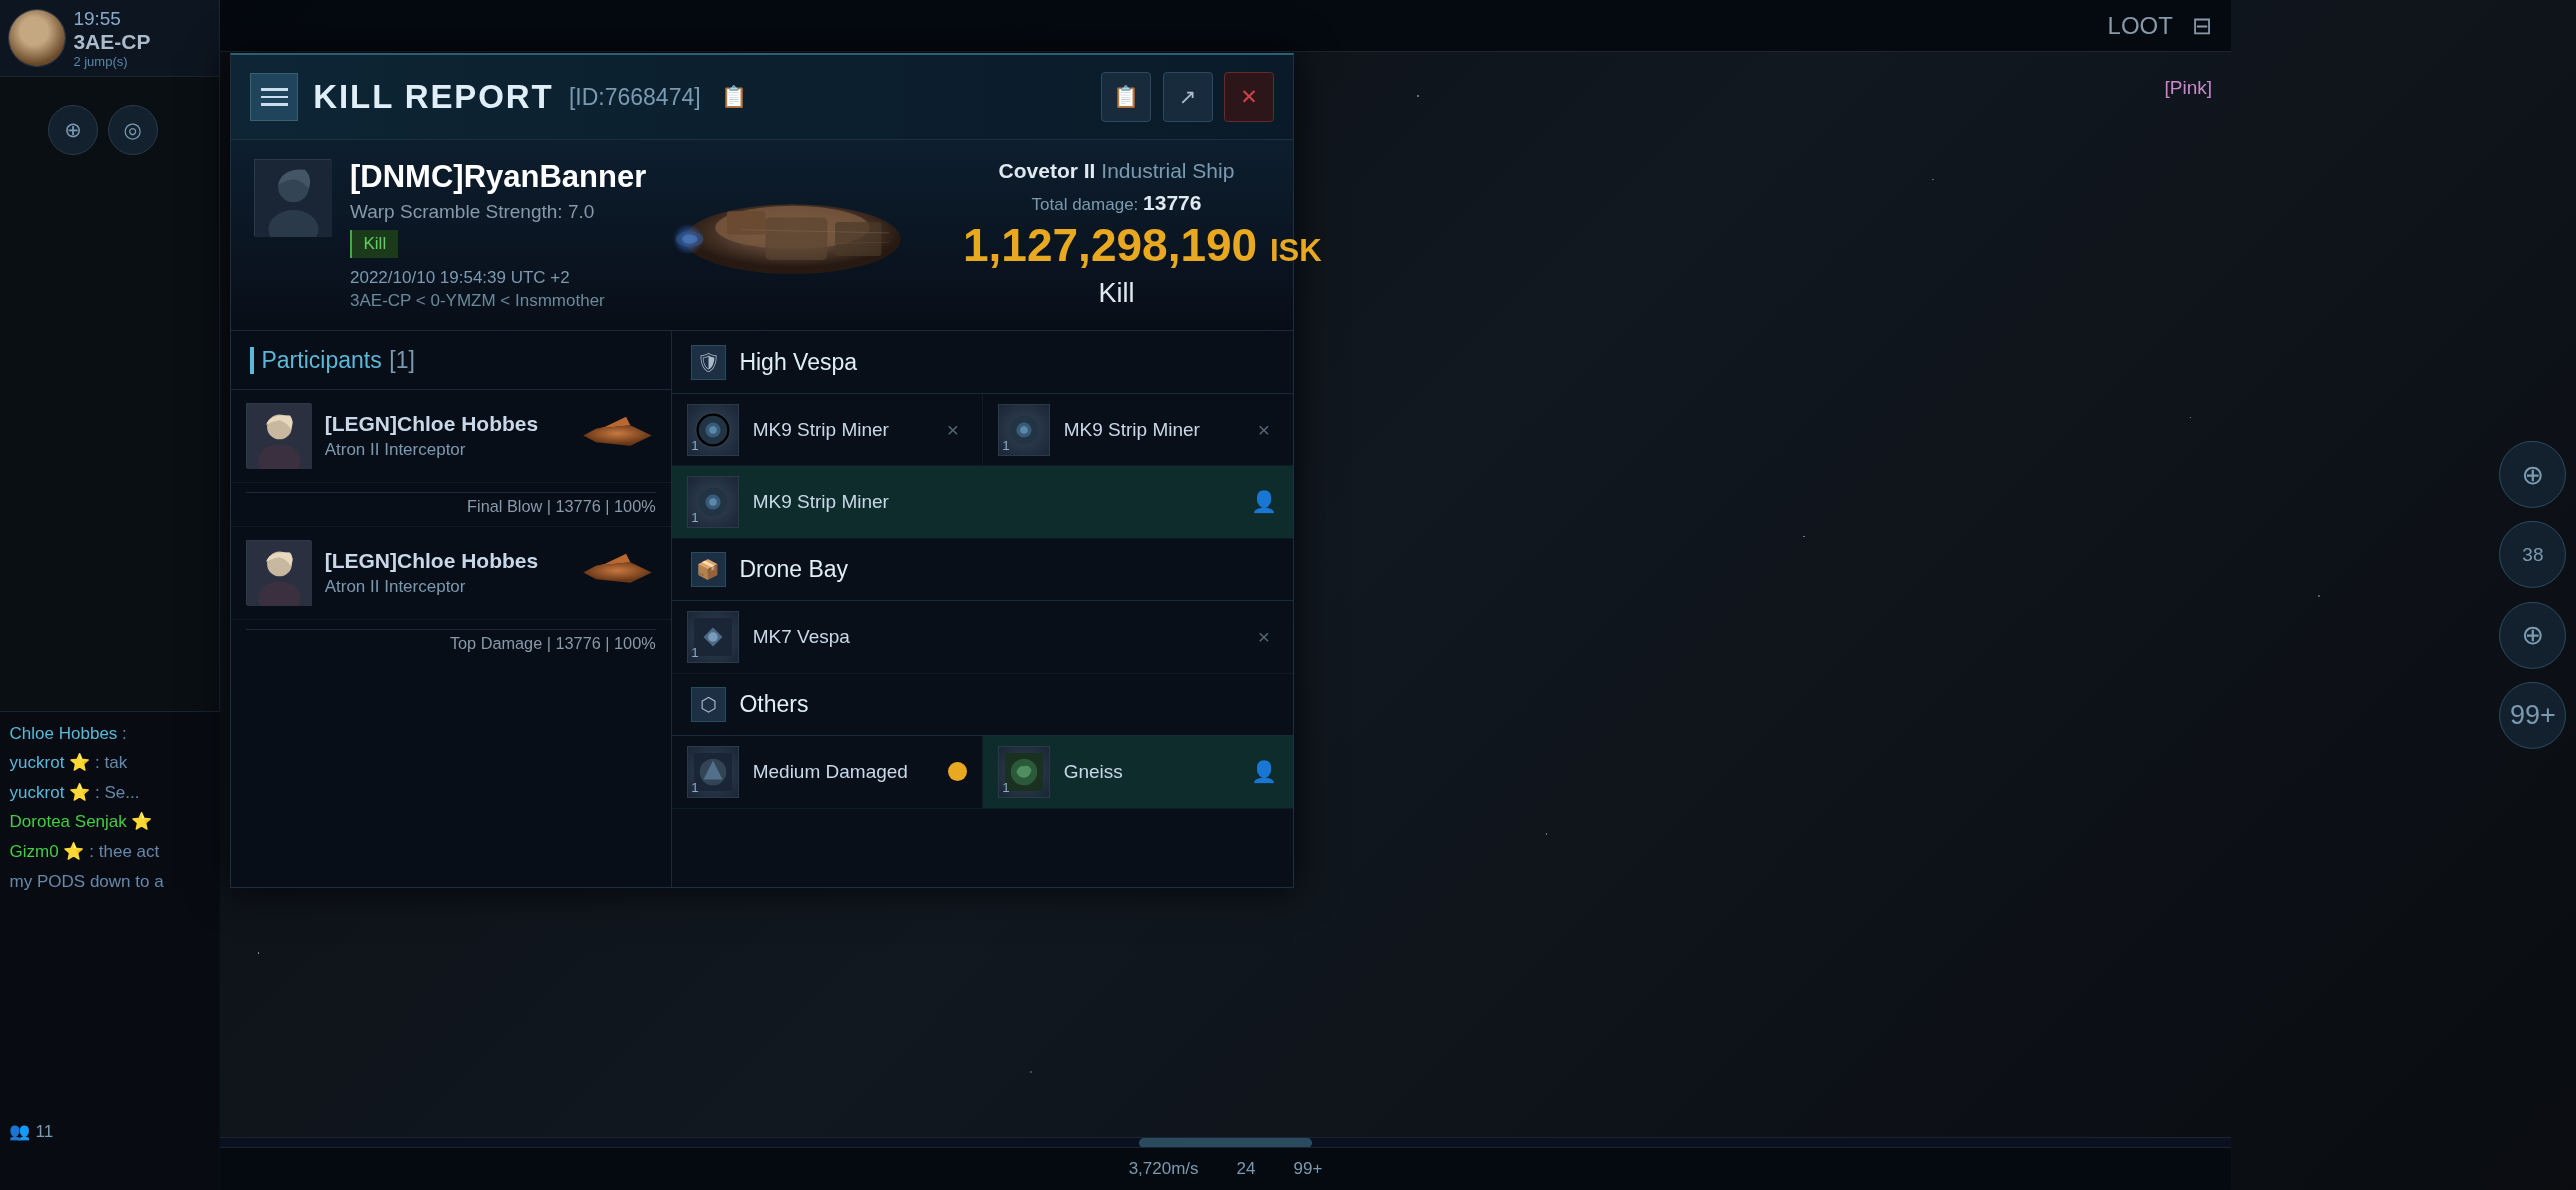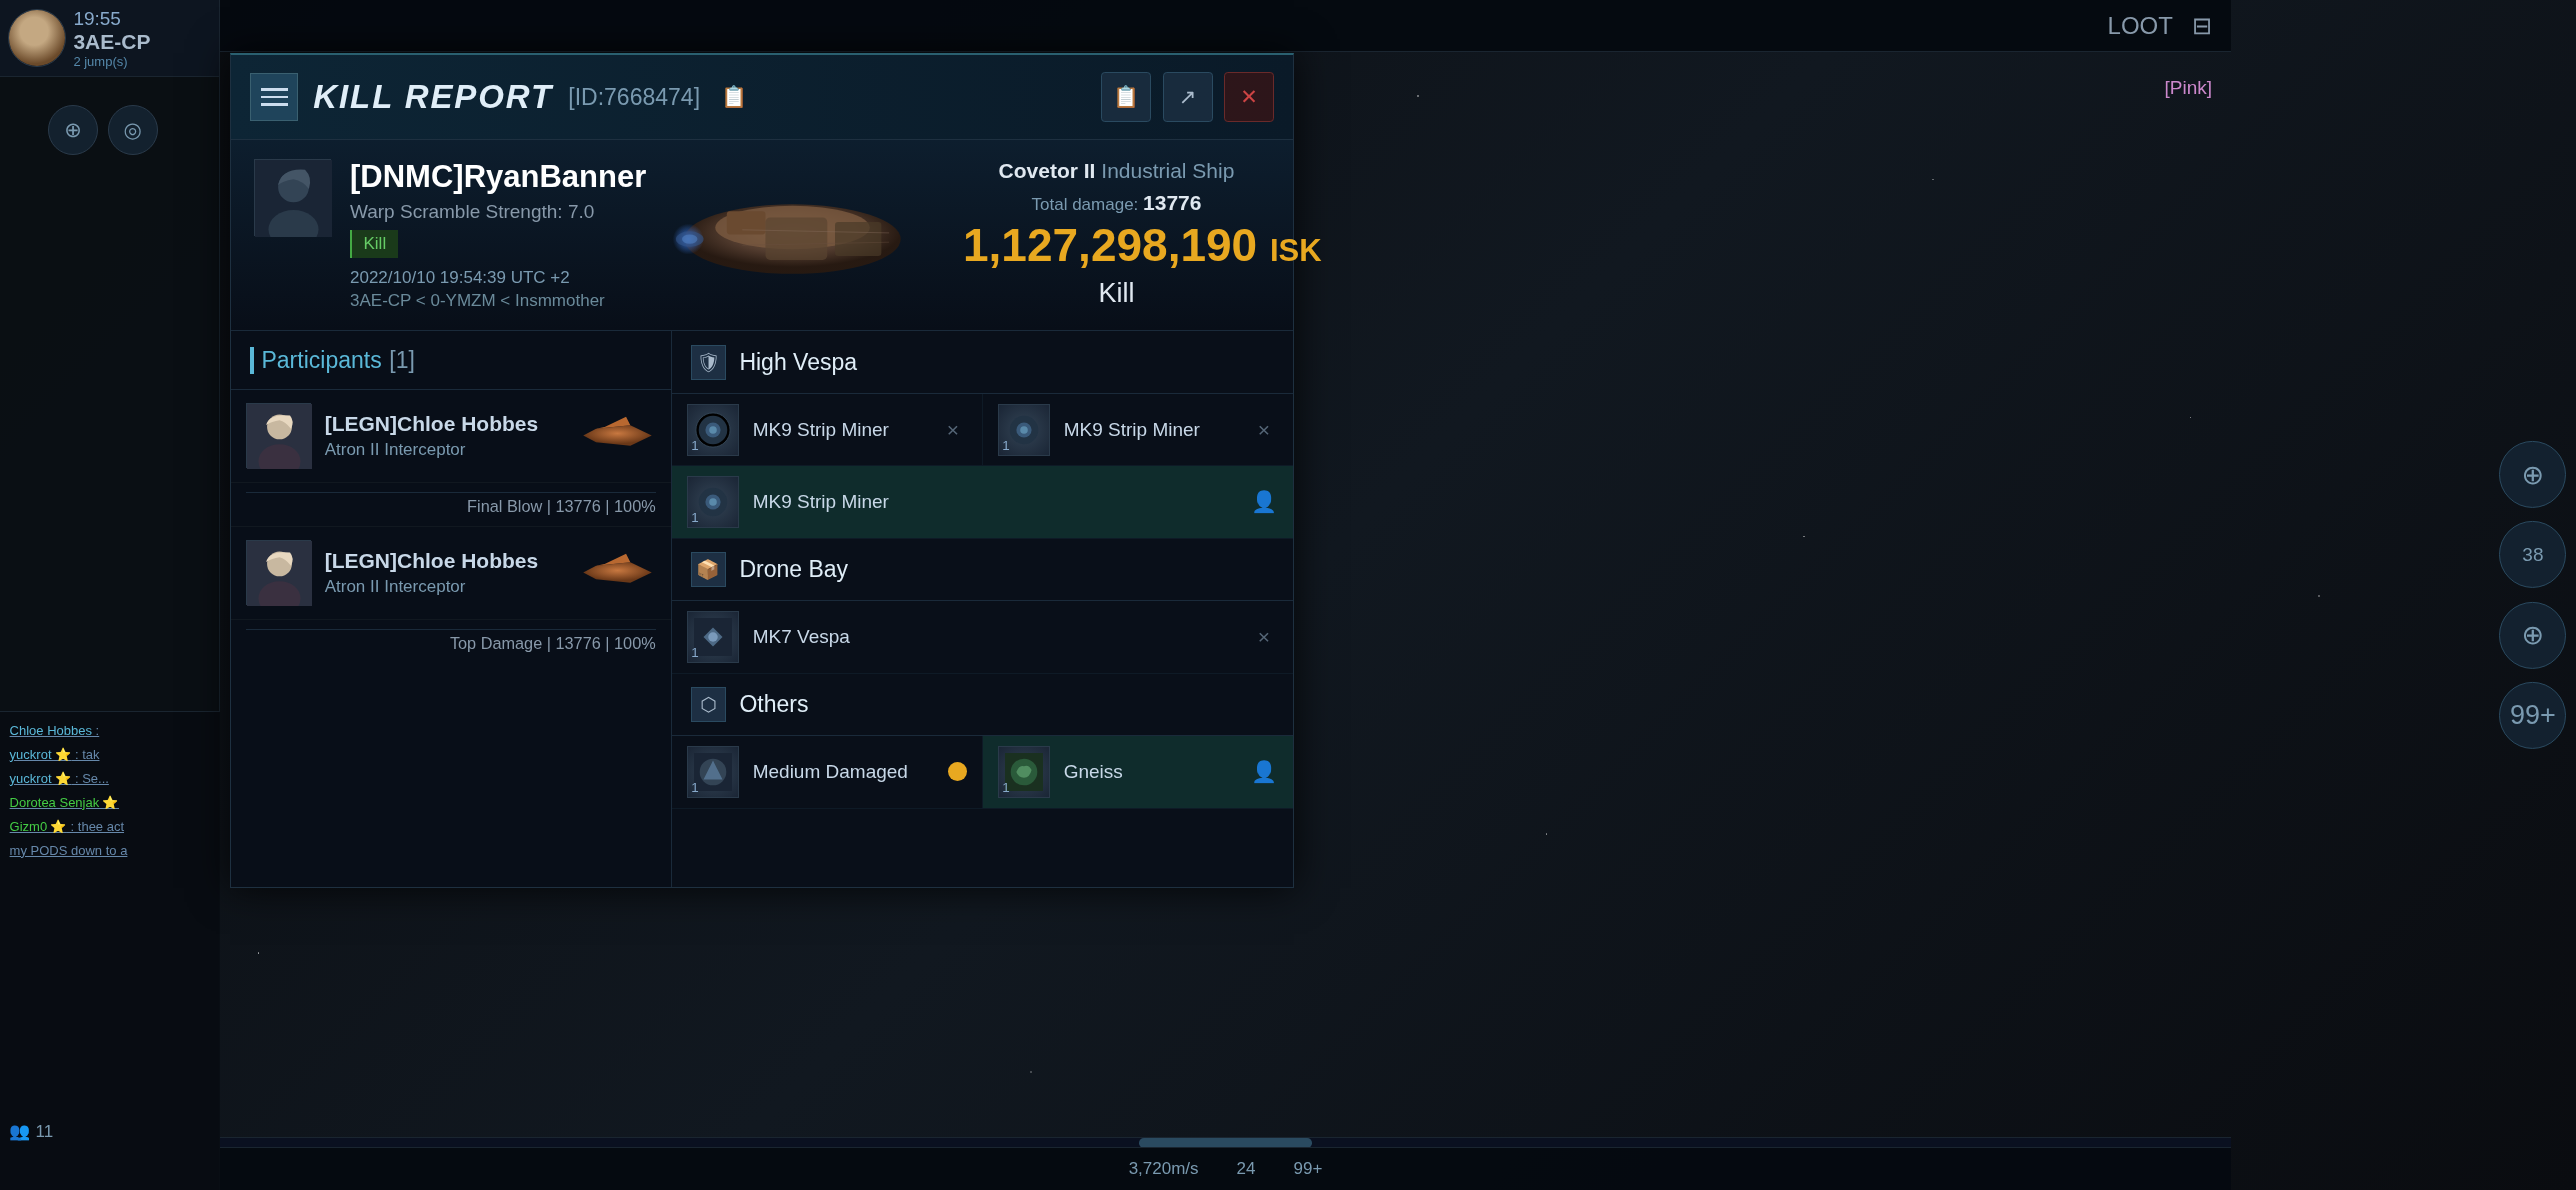--- a/index.html
+++ b/index.html
@@ -110,21 +110,20 @@
       height: 2.9px;
       background: #ccddee;
     }
 
     .panel-title {
       color: #e0eef8;
       font-size: 33px;
       font-weight: bold;
       letter-spacing: 1.9px;
       text-transform: uppercase;
-      font-style: italic;
     }
 
     .panel-id {
       color: #7a9ab0;
       font-size: 23px;
     }
 
     .header-actions {
       margin-left: auto;
       display: flex;
@@ -499,25 +498,24 @@
       bottom: 0;
       width: 220px;
       height: 479px;
       background: rgba(8,12,18,0.9);
       border-top: 1px solid #1a2530;
       padding: 9.6px;
       overflow: hidden;
     }
 
     .chat-line {
-      font-size: 13px;
+      font-size: 17px;
       color: #6688aa;
       margin-bottom: 5.8px;
       line-height: 1.4;
-      text-decoration: underline;
     }
 
     .chat-name {
       color: #5ab8d8;
     }
 
     .chat-green {
       color: #44cc44;
     }
 

